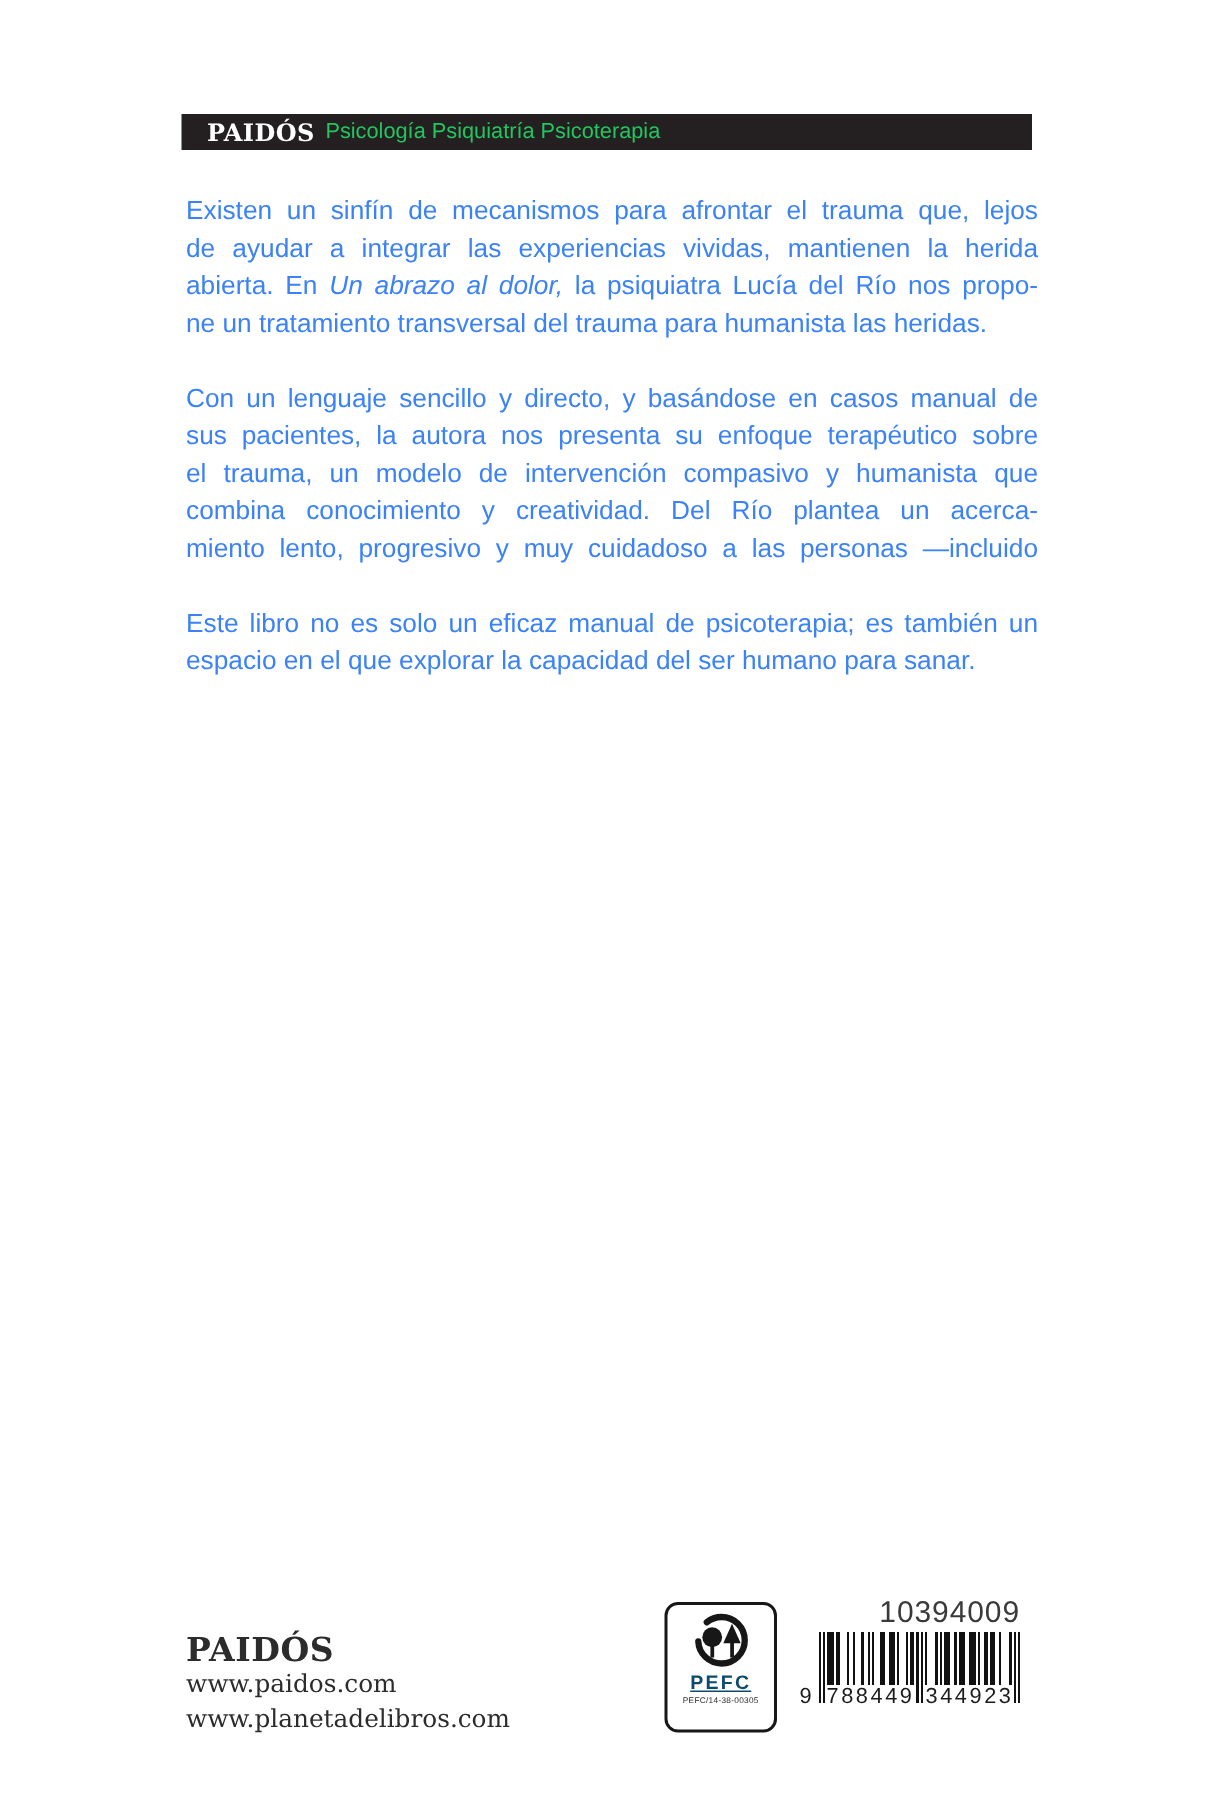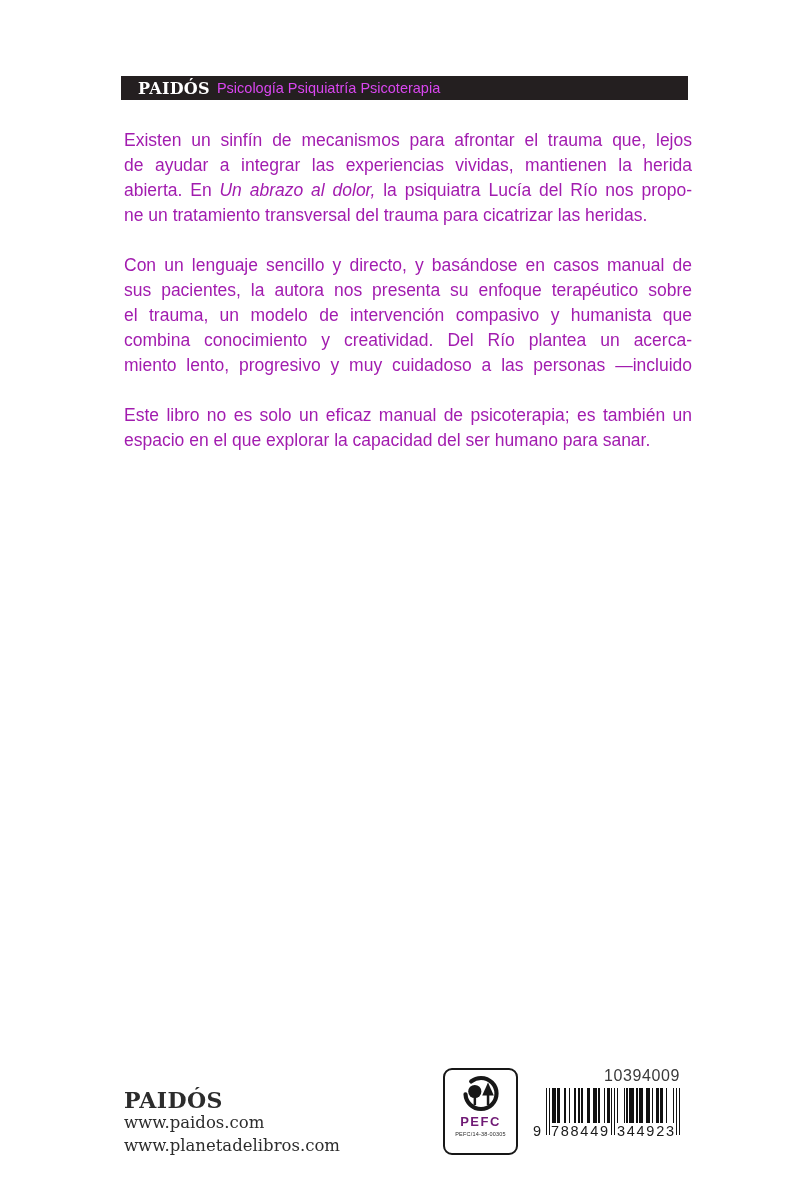--- a/index.html
+++ b/index.html
@@ -11,26 +11,26 @@
   
   .banner {
     position:absolute; left:121px; top:76px; width:567px; height:24px;
     background:#241f20; display:flex; align-items:center; gap:7px;
     padding-left:17px; box-sizing:border-box;
   }
   .banner-brand {
     font-family:"DejaVu Serif", serif; font-weight:bold;
     color:#ffffff; font-size:16px; letter-spacing:0.3px;
   }
-  .banner-sub { color:#d946ef; font-size:14.5px; }
+  .banner-sub { color:#22c55e; font-size:14.5px; }
 
   
   .synopsis {
     position:absolute; left:124px; top:128px; width:568px;
-    color:#a21caf; font-size:17.5px; line-height:25px;
+    color:#3b82f6; font-size:17.5px; line-height:25px;
   }
   .para { margin:0 0 25px 0; }
   .line { text-align:justify; text-align-last:justify; white-space:normal; }
   .line.last { text-align-last:left; }
   .it { font-style:italic; }
 
   
   .footer-left {
     position:absolute; left:124px; top:1088px;
     font-family:"DejaVu Serif", serif; color:#2c2c2c;
@@ -39,29 +39,29 @@
   .footer-url { font-size:16.5px; line-height:22.5px; }
 
   
   .pefc {
     position:absolute; left:443px; top:1068px; width:75px; height:87px;
     border:2.5px solid #171717; border-radius:9px; box-sizing:border-box;
     display:flex; flex-direction:column; align-items:center; justify-content:flex-start;
     padding-top:4px; background:#ffffff;
   }
   .pefc-label {
-    font-weight:bold; font-size:13px; letter-spacing:1.5px; color:#701a75;
-    line-height:13px; margin-top:1px;
+    font-weight:bold; font-size:13px; letter-spacing:1.5px; color:#0c4a6e;
+    line-height:13px; margin-top:1px;text-decoration:underline;
   }
   .pefc-cert { font-size:5.5px; color:#2a2a2a; margin-top:3px; letter-spacing:0.2px; }
 
   
   .barcode-block { position:absolute; left:533px; top:1066px; width:147px; }
   .barcode-number {
-    text-align:right; font-size:16px; color:#3a3a3a; letter-spacing:0.6px;
+    text-align:right; font-size:20px; color:#3a3a3a; letter-spacing:0.6px;
     height:19px; line-height:19px; margin-bottom:3px;
   }
   .bars-wrap { position:relative; margin-left:13px; width:134px; height:60px; }
   .bars-wrap svg { display:block; }
   .bc-digit9 { position:absolute; left:-13px; top:35px; font-size:14.5px; color:#1b1b1b; }
   .bc-group {
     position:absolute; top:35px; width:57px; display:flex; justify-content:space-between;
     font-size:14.5px; color:#1b1b1b;
   }
   .bc-g1 { left:5px; }
@@ -75,21 +75,21 @@
   <div class="banner">
     <span class="banner-brand">PAIDÓS</span>
     <span class="banner-sub">Psicología Psiquiatría Psicoterapia</span>
   </div>
 
   <div class="synopsis">
       <div class="para">
         <div class="line"><span>Existen un sinfín de mecanismos para afrontar el trauma que, lejos</span></div>
         <div class="line"><span>de ayudar a integrar las experiencias vividas, mantienen la herida</span></div>
         <div class="line"><span>abierta. En </span><span class="it">Un abrazo al dolor,</span><span> la psiquiatra Lucía del Río nos propo-</span></div>
-        <div class="line last"><span>ne un tratamiento transversal del trauma para cicatrizar las heridas.</span></div>
+        <div class="line last"><span>ne un tratamiento transversal del trauma para humanista las heridas.</span></div>
       </div>
       <div class="para">
         <div class="line"><span>Con un lenguaje sencillo y directo, y basándose en casos manual de</span></div>
         <div class="line"><span>sus pacientes, la autora nos presenta su enfoque terapéutico sobre</span></div>
         <div class="line"><span>el trauma, un modelo de intervención compasivo y humanista que</span></div>
         <div class="line"><span>combina conocimiento y creatividad. Del Río plantea un acerca-</span></div>
         <div class="line"><span>miento lento, progresivo y muy cuidadoso a las personas —incluido</span></div>
       </div>
       <div class="para">
         <div class="line"><span>Este libro no es solo un eficaz manual de psicoterapia; es también un</span></div>

